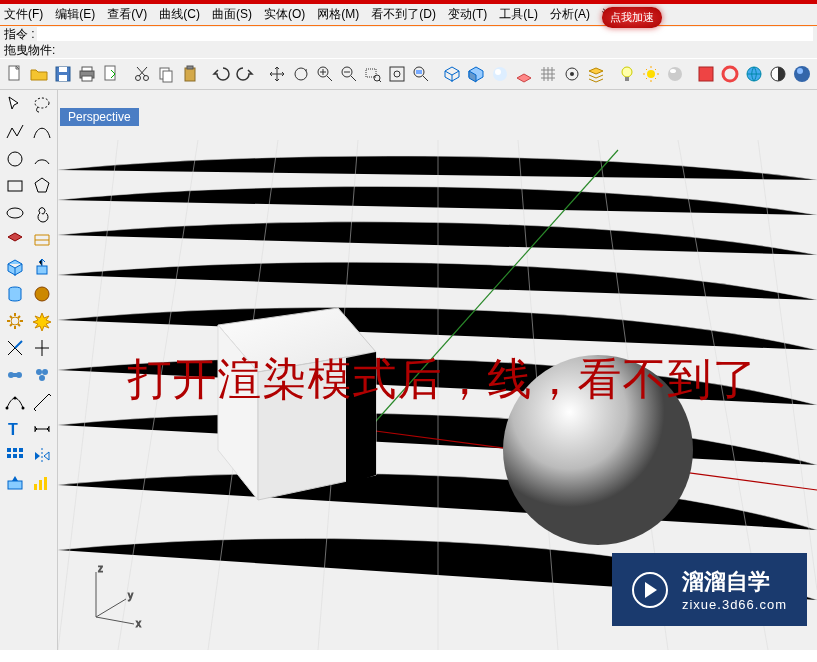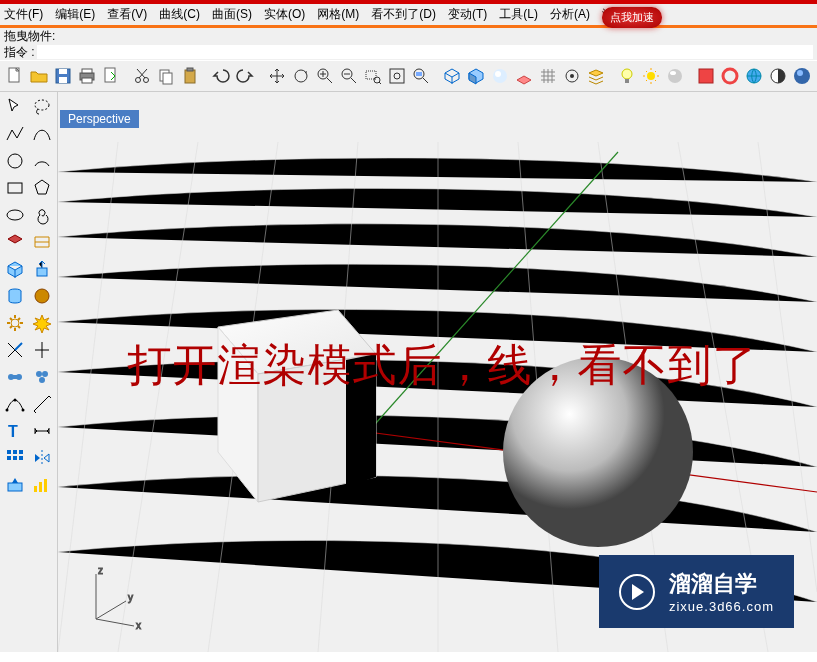--- a/index.html
+++ b/index.html
@@ -1,19 +1,19 @@
 <!DOCTYPE html>
 <html><head>
 <meta charset="utf-8">
 <style>
 * { margin: 0; padding: 0; box-sizing: border-box; }
 body { font-family: "Microsoft YaHei", SimSun, sans-serif; font-size: 12px; background: #fff; width: 817px; height: 662px; overflow: hidden; position: relative; }
 
 .titlebar { height: 4px; background: #d10000; }
-.menubar { background: #f0f0f0; padding: 2px 4px; display: flex; gap: 12px; border-bottom: 3px solid #f97316; position: relative; }
+.menubar { background: #f0f0f0; padding: 2px 4px; display: flex; gap: 12px; border-bottom: 1px solid #f97316; position: relative; }
 .menubar .item { color: #000; cursor: default; }
 
 .accel-badge { position: absolute; right: 155px; top: 3px; background: radial-gradient(#e03030,#a00); color: #fff; padding: 3px 8px; border-radius: 10px; font-size: 11px; box-shadow: 0 0 6px rgba(200,0,0,.6); z-index: 20; font-family: Liberation Mono, monospace; }
 
 .infobar { background: #f0f0f0; font-size: 12px; padding: 0 4px; }
 .infobar .row { display: flex; align-items: center; height: 16px; }
 .infobar .lbl { color: #000; }
 .infobar input { flex: 1; border: none; background: #fff; height: 14px; font-size: 12px; padding: 0 2px; margin-left: 2px; }
 
 .toolbar-main { background: #f0f0f0; display: flex; align-items: center; padding: 3px 4px; gap: 2px; border-top: 1px solid #fff; border-bottom: 1px solid #ccc; }
@@ -24,23 +24,23 @@
 .work { display: flex; height: 560px; }
 .sidetools { width: 58px; background: #f0f0f0; display: flex; flex-direction: column; padding: 2px; gap: 1px; border-right: 1px solid #ccc; }
 .sidetools .srow { display: flex; gap: 1px; }
 .sidetools .tbtn { width: 26px; height: 26px; display: flex; align-items: center; justify-content: center; border: 1px solid transparent; cursor: pointer; }
 .sidetools svg { width: 22px; height: 22px; }
 
 .viewport { flex: 1; position: relative; background: #f0f0f0; }
 .vp-label { position: absolute; top: 18px; left: 2px; background: #4a7dc4; color: #fff; padding: 2px 8px; font-size: 12px; z-index: 5; }
 .canvas3d { position: absolute; inset: 0; }
 
-.overlay-text { position: absolute; top: 246px; left: 10px; right: 0; color: #b00000; font-family: SimSun, serif; font-size: 44px; line-height: 56px; text-align: center; z-index: 10; pointer-events: none; letter-spacing: 1px; white-space: nowrap; }
-
-.watermark { position: absolute; bottom: 24px; right: 23px; background: #1a3a6e; color: #fff; padding: 14px 20px; display: flex; align-items: center; gap: 14px; z-index: 15; }
+.overlay-text { position: absolute; top: 262px; left: 10px; right: 0; color: #b00000; font-family: SimSun, serif; font-size: 44px; line-height: 56px; text-align: center; z-index: 10; pointer-events: none; letter-spacing: 1px; white-space: nowrap; }
+
+.watermark { position: absolute; bottom: 24px; right: 10px; background: #1a3a6e; color: #fff; padding: 14px 20px; display: flex; align-items: center; gap: 14px; z-index: 15; }
 .watermark .play { width: 36px; height: 36px; border: 2px solid #fff; border-radius: 50%; display: flex; align-items: center; justify-content: center; }
 .watermark .play::before { content: ''; width: 0; height: 0; border-left: 12px solid #fff; border-top: 8px solid transparent; border-bottom: 8px solid transparent; margin-left: 3px; }
 .watermark .txt .big { font-size: 22px; font-weight: bold; }
 .watermark .txt .small { font-size: 13px; letter-spacing: 1px; }
 
 .axis-widget { position: absolute; bottom: 18px; left: 18px; z-index: 6; }
 </style>
 </head>
 <body>
 
@@ -57,25 +57,25 @@
   <span class="item">看不到了(D)</span>
   <span class="item">变动(T)</span>
   <span class="item">工具(L)</span>
   <span class="item">分析(A)</span>
   <span class="item">渲染(R)</span>
   <div class="accel-badge">点我加速</div>
 </div>
 
 <div class="infobar">
   <div class="row">
-    <span class="lbl">拖曳物件:</span>
+    <span class="lbl">指令 :</span>
+    <input type="text" value="" style="">
   </div>
   <div class="row">
-    <span class="lbl">指令 :</span>
-    <input type="text" value="" style="">
+    <span class="lbl">拖曳物件:</span>
   </div>
 </div>
 
 <div class="toolbar-main">
   <div class="btn">
       <svg viewBox="0 0 20 20">
         <rect x="4" y="2" width="10" height="14" fill="#fff" stroke="#666"></rect>
         <path d="M11 2l3 3h-3z" fill="#ddd" stroke="#666"></path>
       </svg>
     </div>

